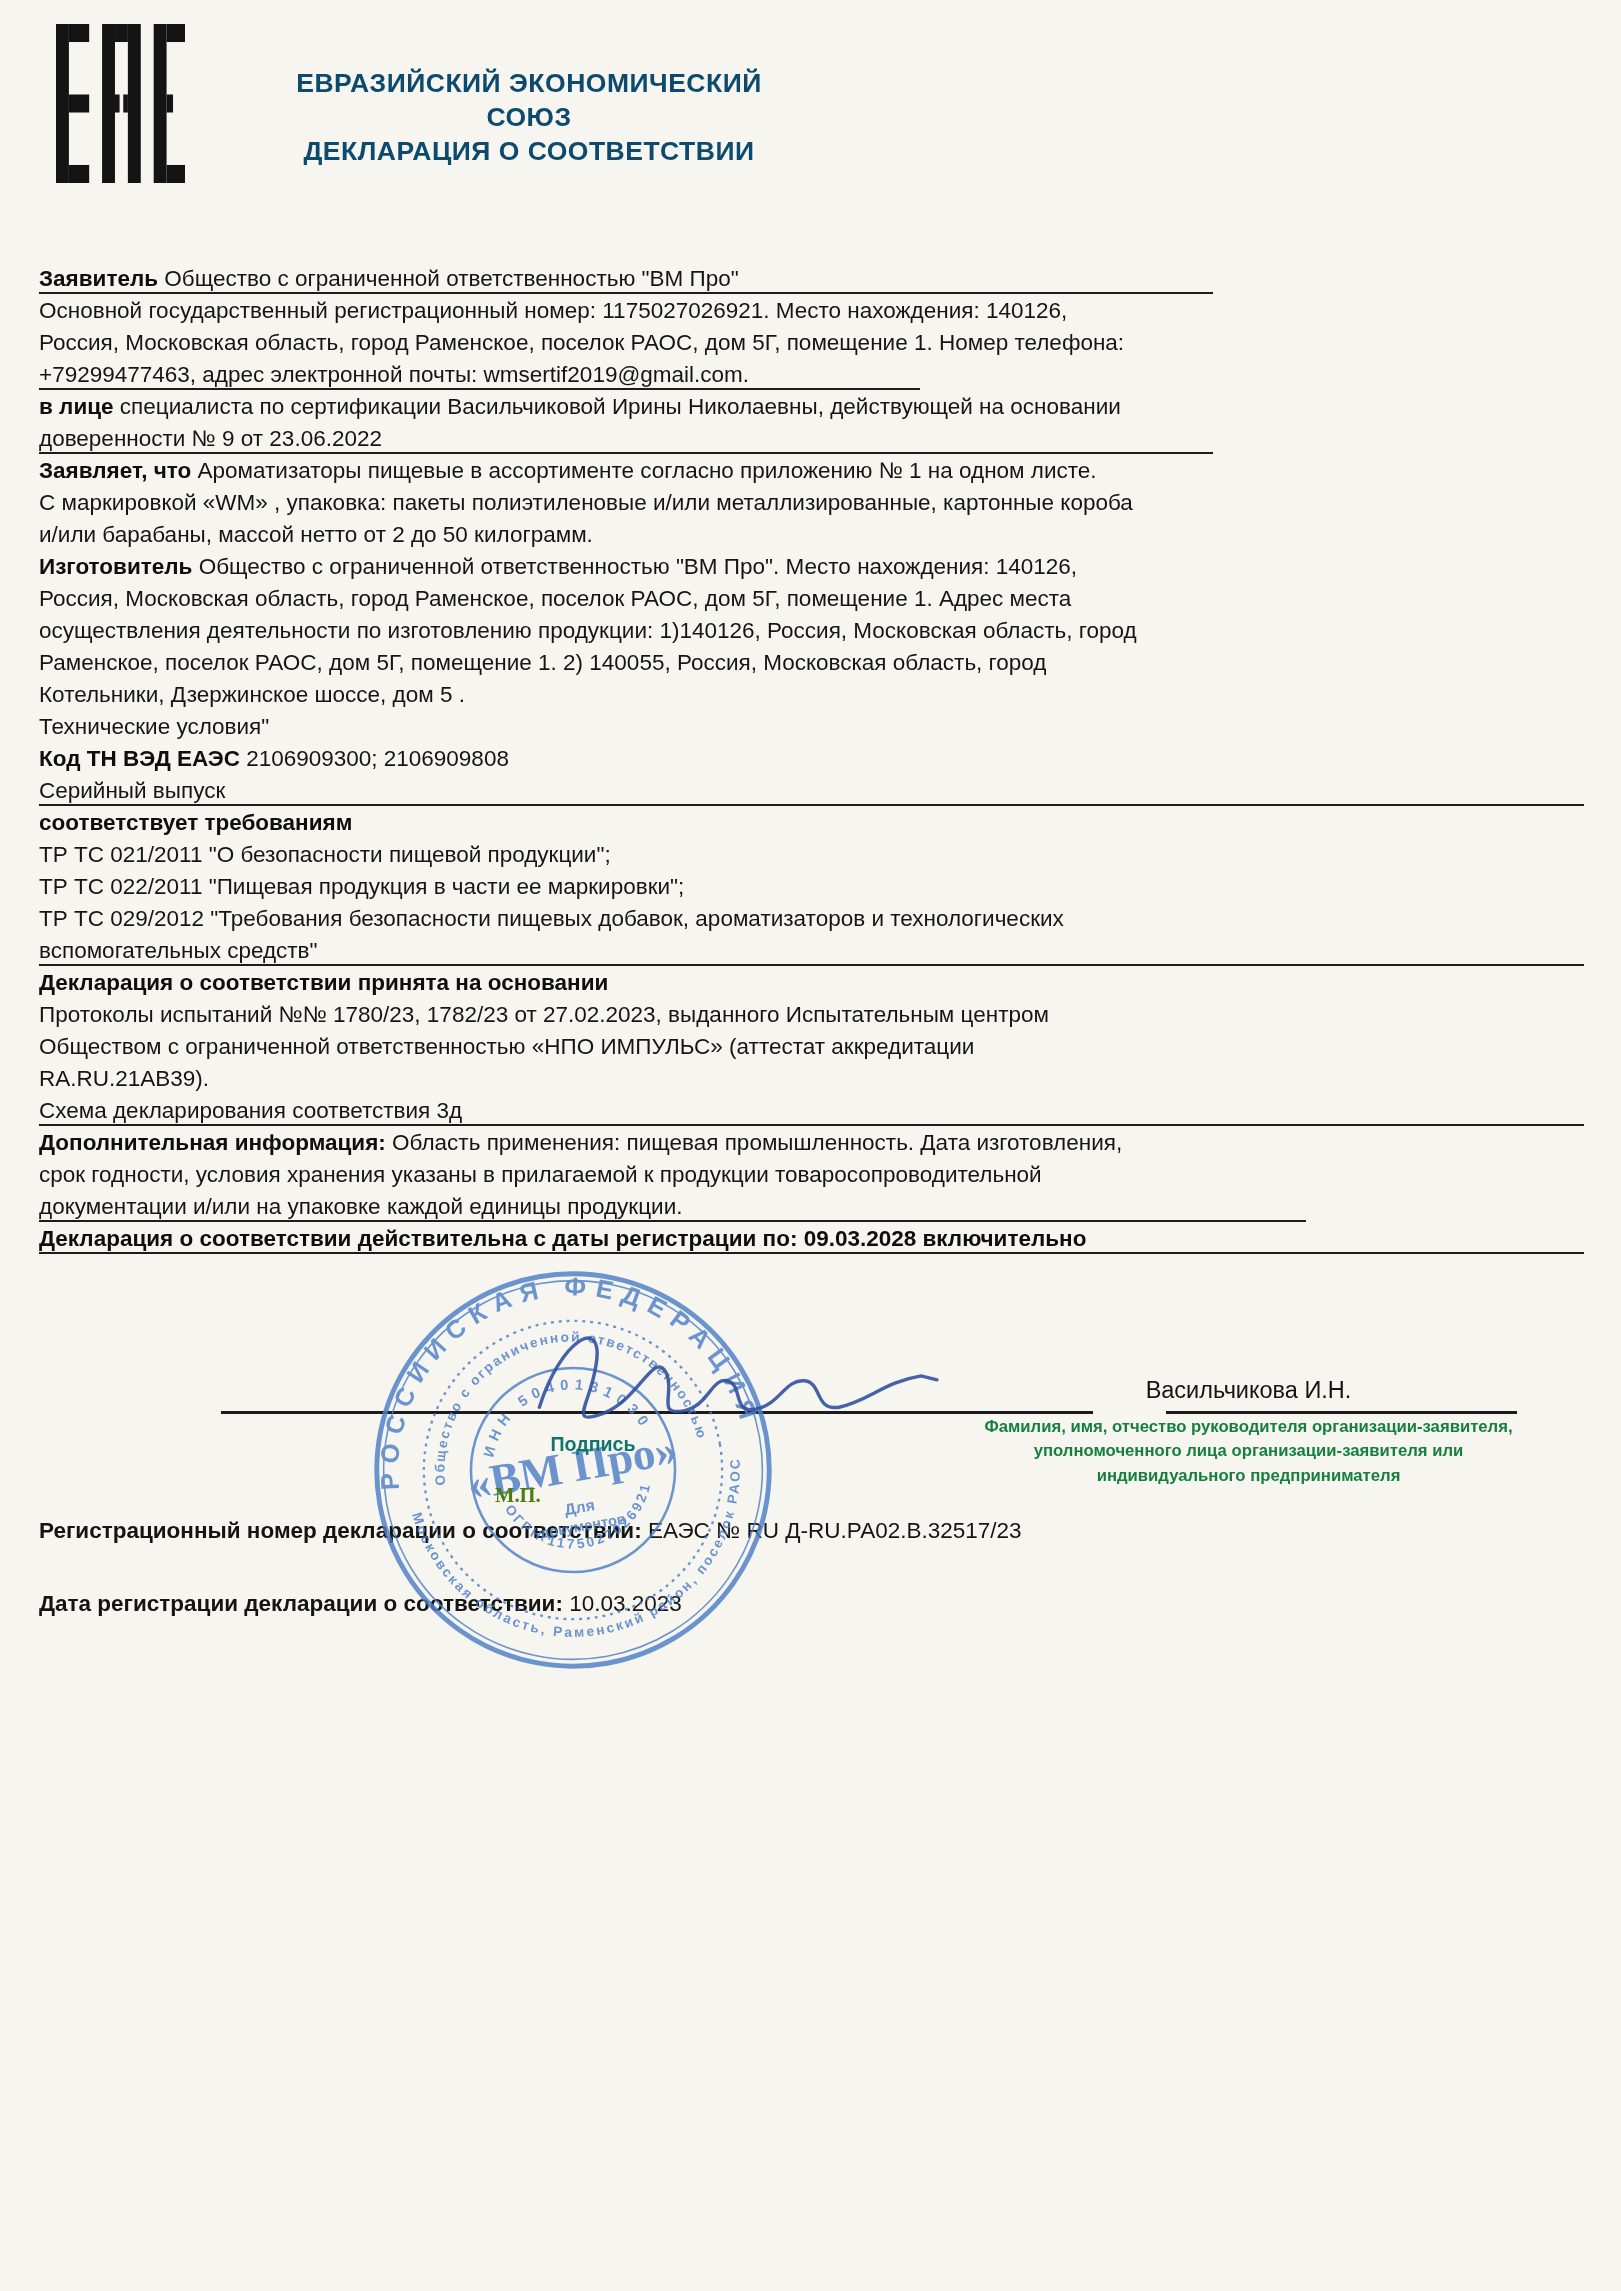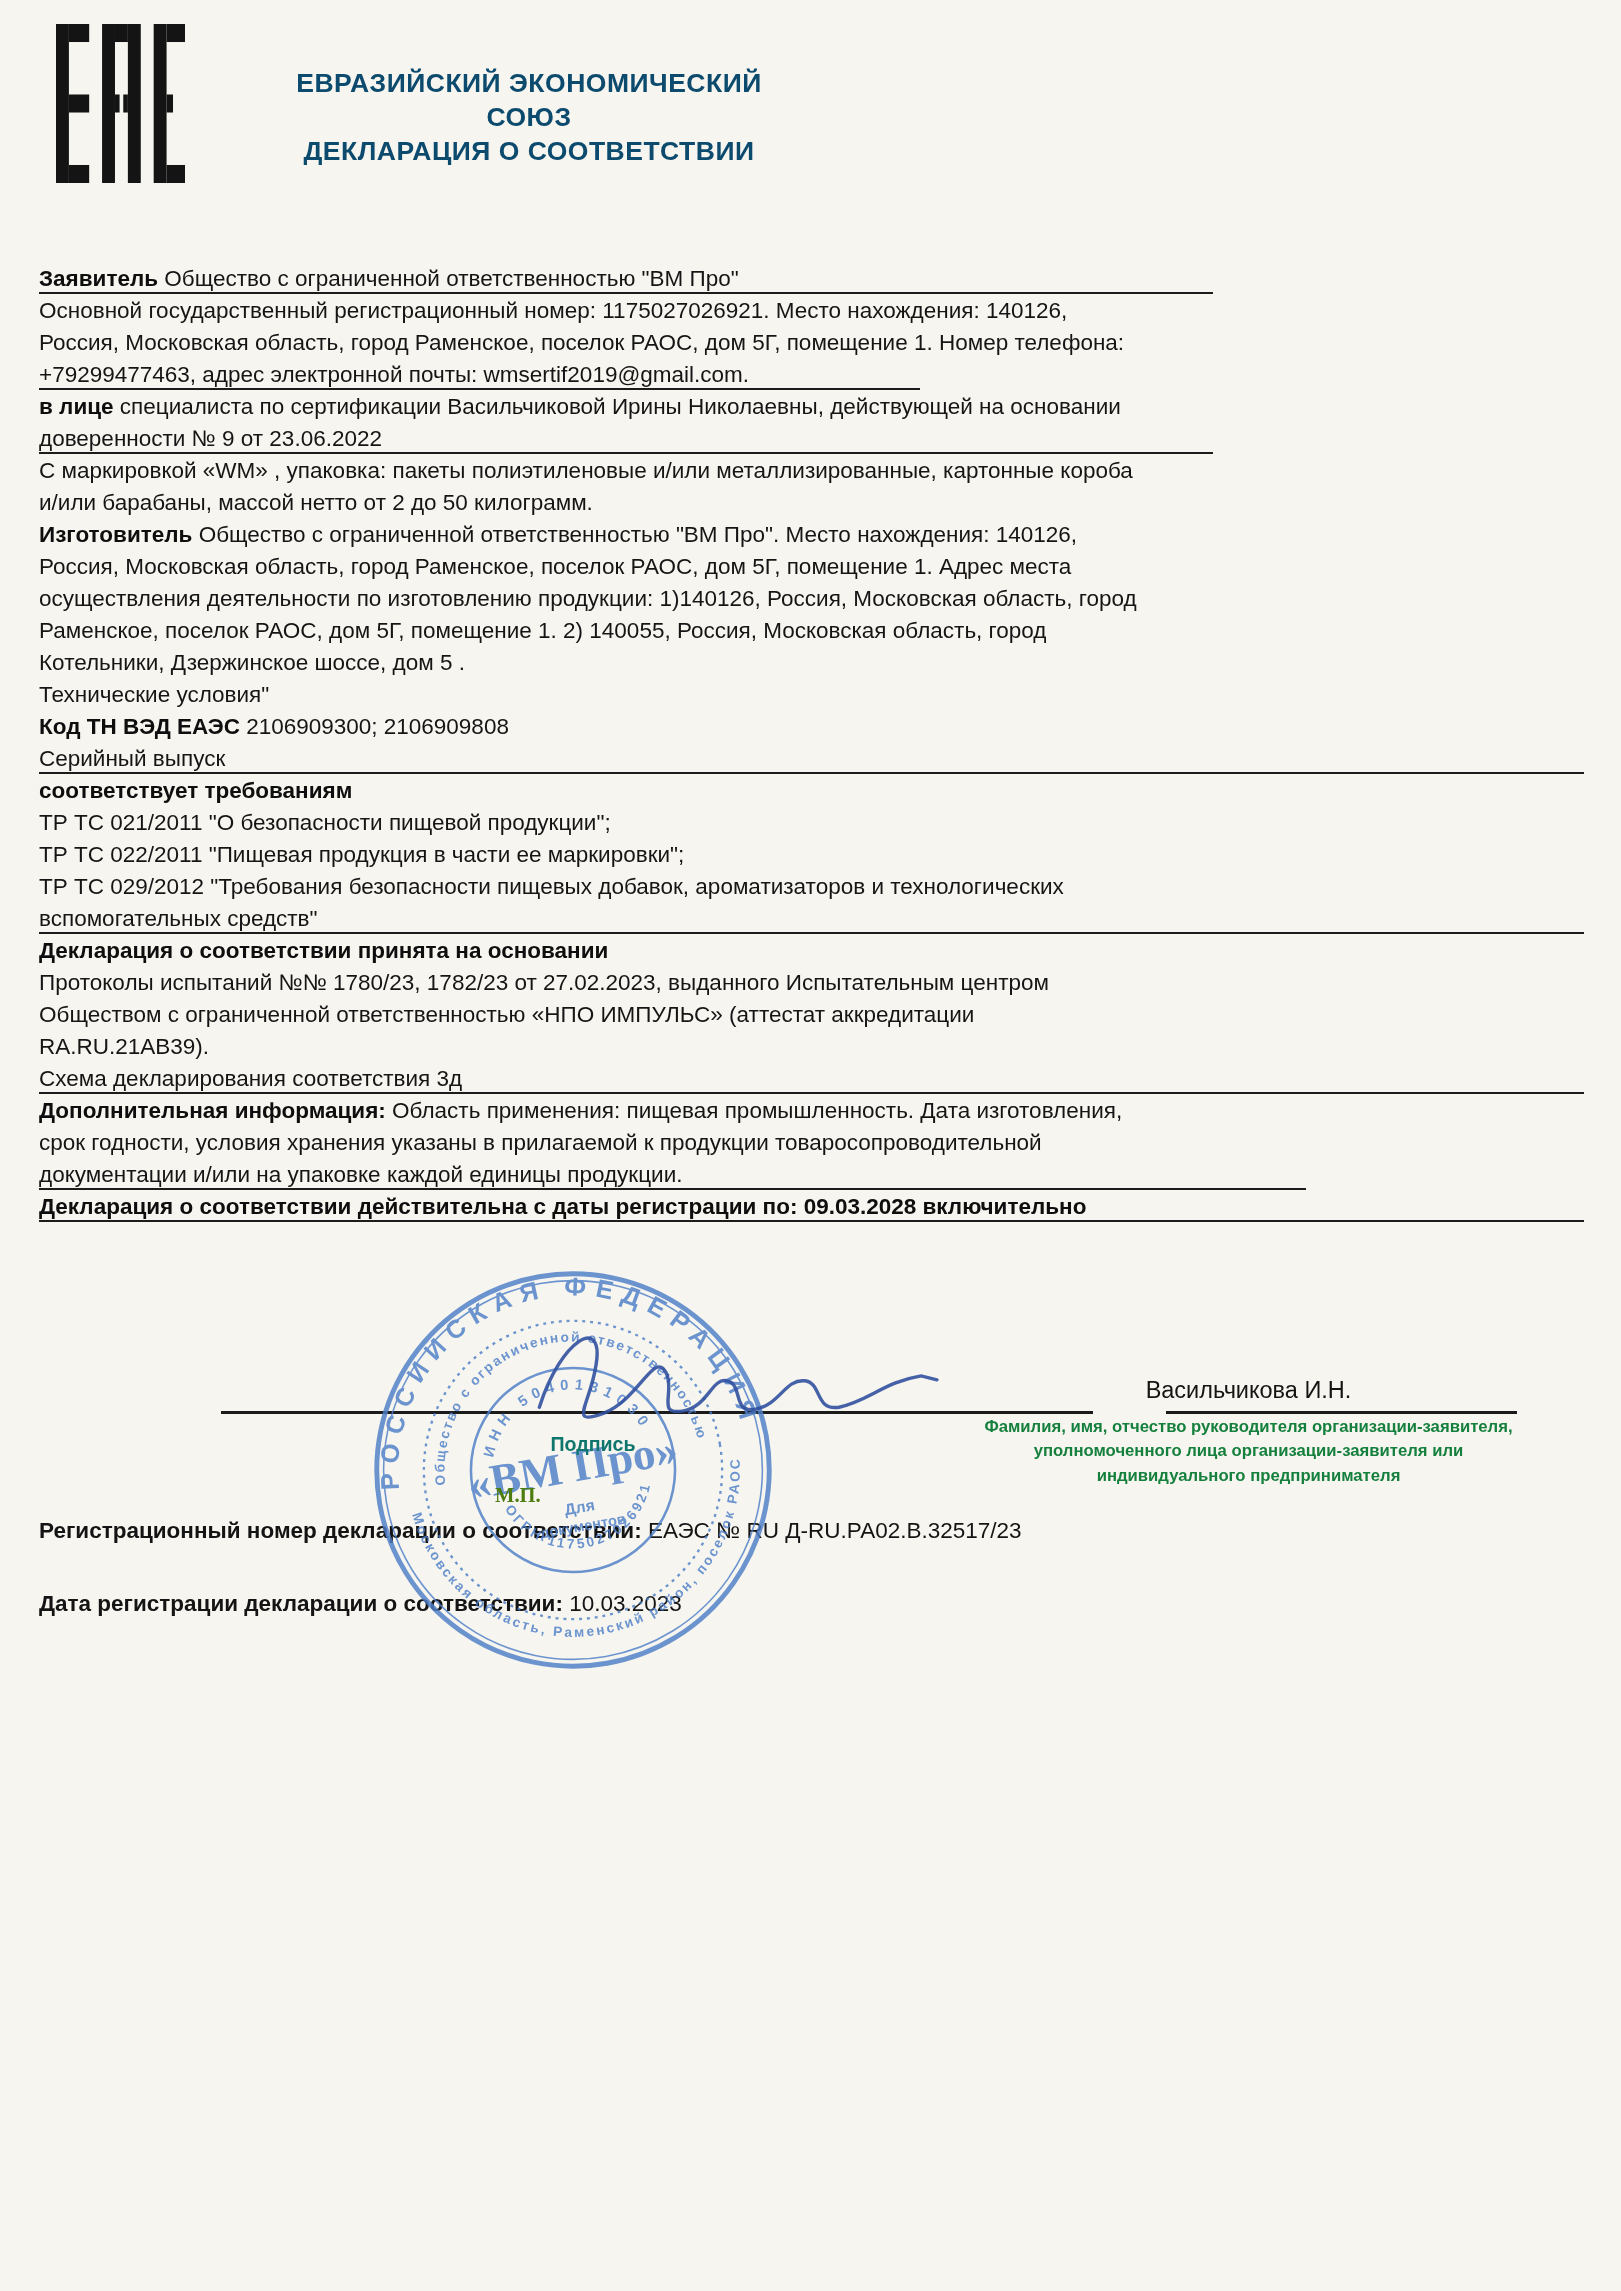--- a/index.html
+++ b/index.html
@@ -79,20 +79,21 @@
     <div>ДЕКЛАРАЦИЯ О СООТВЕТСТВИИ</div>
   </div>
 
   <div class="content">
     <div class="ln"><b>Заявитель </b><span>Общество с ограниченной ответственностью "ВМ Про"</span><i class="rl w76"></i></div>
     <div class="ln"><span>Основной государственный регистрационный номер: 1175027026921. Место нахождения: 140126,</span></div>
     <div class="ln"><span>Россия, Московская область, город Раменское, поселок РАОС, дом 5Г, помещение 1. Номер телефона:</span></div>
     <div class="ln"><span>+79299477463, адрес электронной почты: wmsertif2019@gmail.com.</span><i class="rl w57"></i></div>
     <div class="ln"><b>в лице </b><span>специалиста по сертификации Васильчиковой Ирины Николаевны, действующей на основании</span></div>
     <div class="ln"><span>доверенности № 9 от  23.06.2022</span><i class="rl w76"></i></div>
+    <div class="ln"><b>Заявляет, что </b><span>Ароматизаторы пищевые в ассортименте согласно приложению № 1 на одном листе.</span></div>
     <div class="ln"><span>С маркировкой «WM» , упаковка: пакеты полиэтиленовые и/или металлизированные, картонные короба</span></div>
     <div class="ln"><span>и/или барабаны, массой нетто от 2 до 50 килограмм.</span></div>
     <div class="ln"><b>Изготовитель </b><span>Общество с ограниченной ответственностью "ВМ Про". Место нахождения: 140126,</span></div>
     <div class="ln"><span>Россия, Московская область, город Раменское, поселок РАОС, дом 5Г, помещение 1. Адрес места</span></div>
     <div class="ln"><span>осуществления деятельности по изготовлению продукции: 1)140126, Россия, Московская область, город</span></div>
     <div class="ln"><span>Раменское, поселок РАОС, дом 5Г, помещение 1. 2) 140055, Россия, Московская область, город</span></div>
     <div class="ln"><span>Котельники, Дзержинское шоссе, дом 5 .</span></div>
     <div class="ln"><span>Технические условия"</span></div>
     <div class="ln"><b>Код ТН ВЭД ЕАЭС </b><span>2106909300; 2106909808</span></div>
     <div class="ln"><span>Серийный выпуск</span><i class="rl w100"></i></div>

